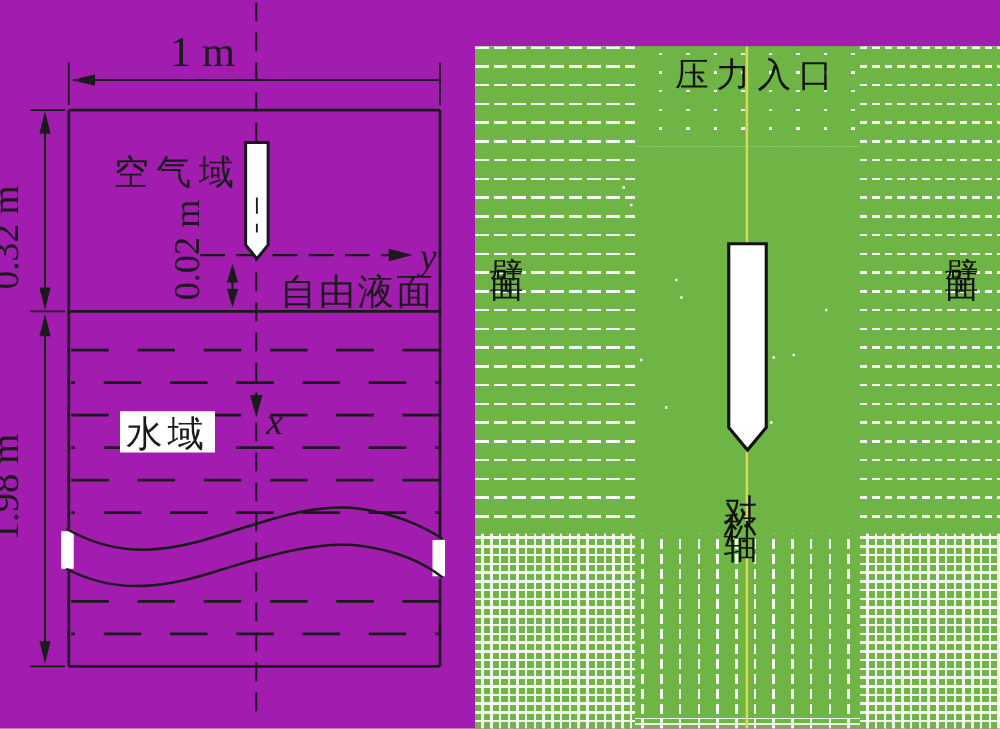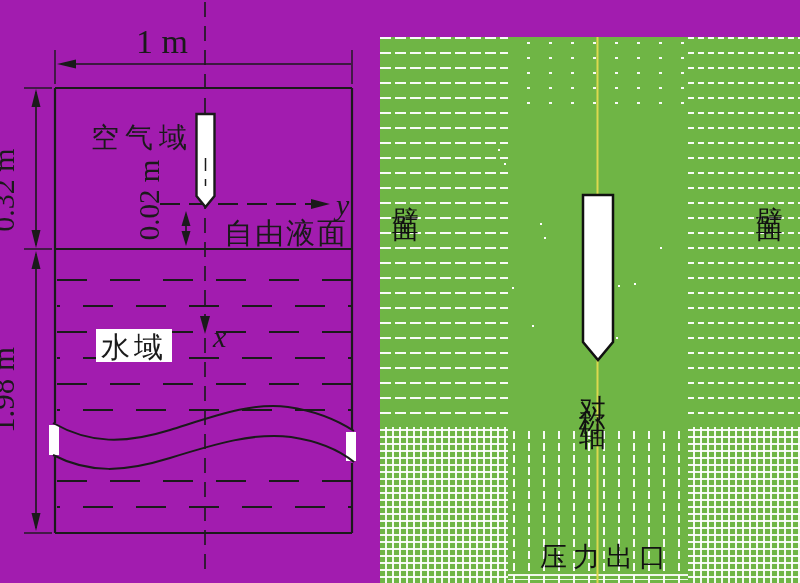--- a/index.html
+++ b/index.html
@@ -167,19 +167,19 @@
     <div class="zone z-corner z-corner-br"></div>
     <div class="zone z-bottom-lines"></div>
     <div class="stray"></div>
 
     <svg class="mesh-overlay" width="420" height="546" viewBox="0 0 420 546">
       <line x1="217.5" y1="0" x2="217.5" y2="159" stroke="#ddd84f" stroke-width="2"></line>
       <line x1="217.5" y1="322" x2="217.5" y2="546" stroke="#ddd84f" stroke-width="2"></line>
       <polygon points="203,158 233,158 233,305 218,323 203,305" fill="#ffffff" stroke="#111111" stroke-width="2.5"></polygon>
     </svg>
 
+    <div class="lbl lbl-inlet">压力入口</div>
     <div class="lbl lbl-wall lbl-wall-left">壁面</div>
     <div class="lbl lbl-wall lbl-wall-right">壁面</div>
     <div class="lbl lbl-sym">对称轴</div>
-    <div class="lbl lbl-outlet">压力出口</div>
   </div>
 
 </div>
 
 </body></html>

